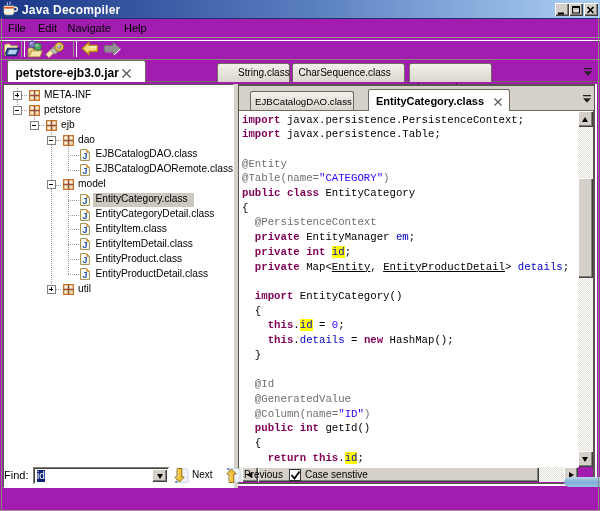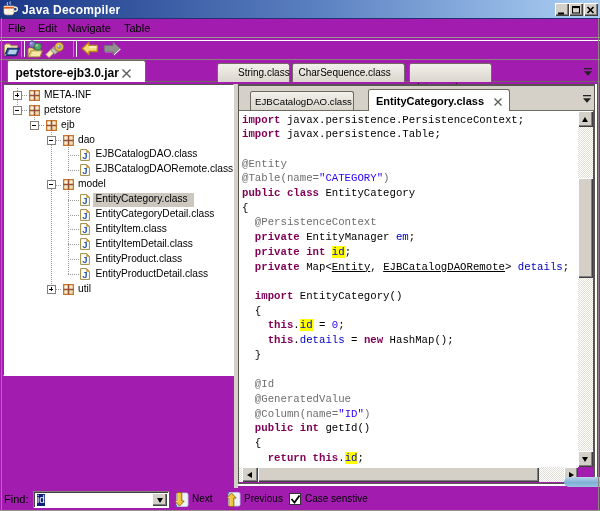--- a/index.html
+++ b/index.html
@@ -8,21 +8,21 @@
 .tbtn{top:2.5px;width:13.5px;height:13.5px;background:#d4d0c8;box-shadow:inset 1px 1px 0 #fff,inset -1px -1px 0 #404040,inset -2px -2px 0 #808080}
 #menubar{left:0;top:18px;width:600px;height:18.5px}
 .mitem{top:4px;font-size:11px;color:#000}
 #mgroove{left:0;top:36.5px;width:600px;height:2px;border-top:1px solid #99958c;border-bottom:1px solid #fff}
 #toolbar{left:0;top:38.5px;width:600px;height:20px}
 .tsep{top:2px;width:2px;height:16px;border-left:1px solid #9a958e;border-right:1px solid #fff}
 #tabline{left:0;top:58.7px;width:600px;height:1px;background:#87837a}
 .tab{box-sizing:border-box;border:1px solid #6e6a62;border-bottom:none;border-radius:2.5px 2.5px 0 0;background:linear-gradient(#f2f0ea,#dad6ce);font-size:10px;color:#000}
 .tab.sel{background:#fff;font-weight:bold;font-size:11px;z-index:3}
 .tab .tl{position:absolute;white-space:nowrap}
-#tree{left:2.5px;top:84px;width:231px;height:292px;background:#fff;border-top:1.5px solid #58554e;border-left:1.5px solid #58554e;border-right:1.5px solid #fff;border-bottom:1.5px solid #fff;box-sizing:border-box}
+#tree{left:2.5px;top:84px;width:231px;height:404px;background:#fff;border-top:1.5px solid #58554e;border-left:1.5px solid #58554e;border-right:1.5px solid #fff;border-bottom:1.5px solid #fff;box-sizing:border-box}
 .trow{position:absolute;font-size:10.2px;color:#000;white-space:nowrap}
 .ebox{position:absolute;width:9px;height:9px;background:#fff;border:1px solid #848078;box-sizing:border-box}
 .ebox i{position:absolute;left:1.5px;top:3px;width:4px;height:1px;background:#000}
 .ebox.plus b{position:absolute;left:3px;top:1.5px;width:1px;height:4px;background:#000}
 .vdot{position:absolute;width:1px;background-image:repeating-linear-gradient(to bottom,#9a9a9a 0,#9a9a9a 1px,transparent 1px,transparent 2px)}
 .hdot{position:absolute;height:1px;background-image:repeating-linear-gradient(to right,#9a9a9a 0,#9a9a9a 1px,transparent 1px,transparent 2px)}
 .sel-row{position:absolute;background:#ccc8c0}
 #splitter{left:233.5px;top:84px;width:4px;height:404px;background:#d5d1c9}
 #rpane{left:237.5px;top:84px;width:360px;height:402px}
 #rp-top{position:absolute;left:0;top:0;width:358px;height:1.5px;background:#58554e}
@@ -37,21 +37,21 @@
 #code pre{margin:0;padding:1.5px 0 0 3px;font-family:"Liberation Mono",monospace;font-size:10.7px;line-height:14.7px}
 .k{color:#7f0055;font-weight:bold}
 .a{color:#6e6e6e}
 .s{color:#2a00ff}
 .f{color:#0000c0}
 .hl{background:#ffff00}
 .u{text-decoration:underline}
 .sb{background:#d4d0c8;box-shadow:inset 1px 1px 0 #fff,inset -1px -1px 0 #404040,inset -2px -2px 0 #808080}
 .track{background-color:#eceae4;background-image:conic-gradient(#fff 25%,#e0ddd5 0 50%,#fff 0 75%,#e0ddd5 0);background-size:2px 2px}
 .arr{position:absolute;width:0;height:0}
-#findbar{left:0;top:490px;width:488px;height:19px;font-size:10px}
+#findbar{left:0;top:466px;width:488px;height:19px;font-size:10px}
 #combo{position:absolute;left:33px;top:1px;width:136px;height:17px;background:#fff;box-shadow:inset 1px 1px 0 #848078,inset -1px -1px 0 #fff,inset 2px 2px 0 #404040;box-sizing:border-box}
 #combo .seltxt{position:absolute;left:3.5px;top:3px;background:#10217a;color:#fff;font-size:10px;padding:0 0.5px;line-height:11.5px}
 #combobtn{position:absolute;left:152px;top:3px;width:15px;height:13px}
 .chk{position:absolute;left:289px;top:3px;width:12px;height:12px;background:#fff;border:1px solid #333;box-sizing:border-box}
 svg{position:absolute;overflow:visible}
 </style></head>
 <body>
 <div id="win">
   <div class="abs" id="title">
     <svg class="abs" style="left:2px;top:1px" width="16" height="16" viewBox="0 0 16 16">
@@ -69,21 +69,21 @@
       <rect x="3" y="9.5" width="6" height="2" fill="#000"></rect>
       <rect x="17.5" y="3.5" width="7" height="6.5" fill="none" stroke="#000"></rect>
       <rect x="17.5" y="3.5" width="7" height="1.6" fill="#000"></rect>
       <path d="M32.5 4 l6 6 M38.5 4 l-6 6" stroke="#000" stroke-width="1.7"></path>
     </svg>
   </div>
   <div class="abs" id="menubar">
     <div class="abs mitem" style="left:8px">File</div>
     <div class="abs mitem" style="left:38px">Edit</div>
     <div class="abs mitem" style="left:67.5px">Navigate</div>
-    <div class="abs mitem" style="left:124px">Table</div>
+    <div class="abs mitem" style="left:124px">Help</div>
   </div>
   <div class="abs" id="mgroove"></div>
   <div class="abs" id="toolbar">
     <svg class="abs" style="left:2.5px;top:3px" width="17" height="16" viewBox="0 0 17 16">
       <path d="M1.5 12 V3.5 l1.2-1.5 h4 l1.3 1.8 h6.5 V6" fill="#f7edb8" stroke="#a89858" stroke-width="1"></path>
       <path d="M4.7 6.2 H16.2 L13.3 13.6 H1.6 z" fill="#2c4a9e" stroke="#1a2a66" stroke-width="1.1"></path>
       <path d="M6.3 8 h8 l-1.7 4 H4.7 z" fill="#cfe9f9" stroke="#7fa8c8" stroke-width=".6"></path>
       <path d="M6.7 9.3 h6.6 M6.2 10.6 h6.6" stroke="#8fb8d8" stroke-width=".6"></path>
       <path d="M1.6 13.6 l1.2-1.2" stroke="#e8e030" stroke-width="1.4"></path>
     </svg>
@@ -314,21 +314,21 @@
         <pre><span class="k">import</span> javax.persistence.PersistenceContext;
 <span class="k">import</span> javax.persistence.Table;
 
 <span class="a">@Entity</span>
 <span class="a">@Table(name=</span><span class="s">"CATEGORY"</span><span class="a">)</span>
 <span class="k">public class</span> EntityCategory
 {
   <span class="a">@PersistenceContext</span>
   <span class="k">private</span> EntityManager <span class="f">em</span>;
   <span class="k">private int</span> <span class="f hl">id</span>;
-  <span class="k">private</span> Map&lt;<span class="u">Entity</span>, <span class="u">EJBCatalogDAORemote</span>&gt; <span class="f">details</span>;
+  <span class="k">private</span> Map&lt;<span class="u">Entity</span>, <span class="u">EntityProductDetail</span>&gt; <span class="f">details</span>;
 
   <span class="k">import</span> EntityCategory()
   {
     <span class="k">this</span>.<span class="f hl">id</span> = <span class="s">0</span>;
     <span class="k">this</span>.<span class="f">details</span> = <span class="k">new</span> HashMap();
   }
 
   <span class="a">@Id</span>
   <span class="a">@GeneratedValue</span>
   <span class="a">@Column(name=</span><span class="s">"ID"</span><span class="a">)</span>

